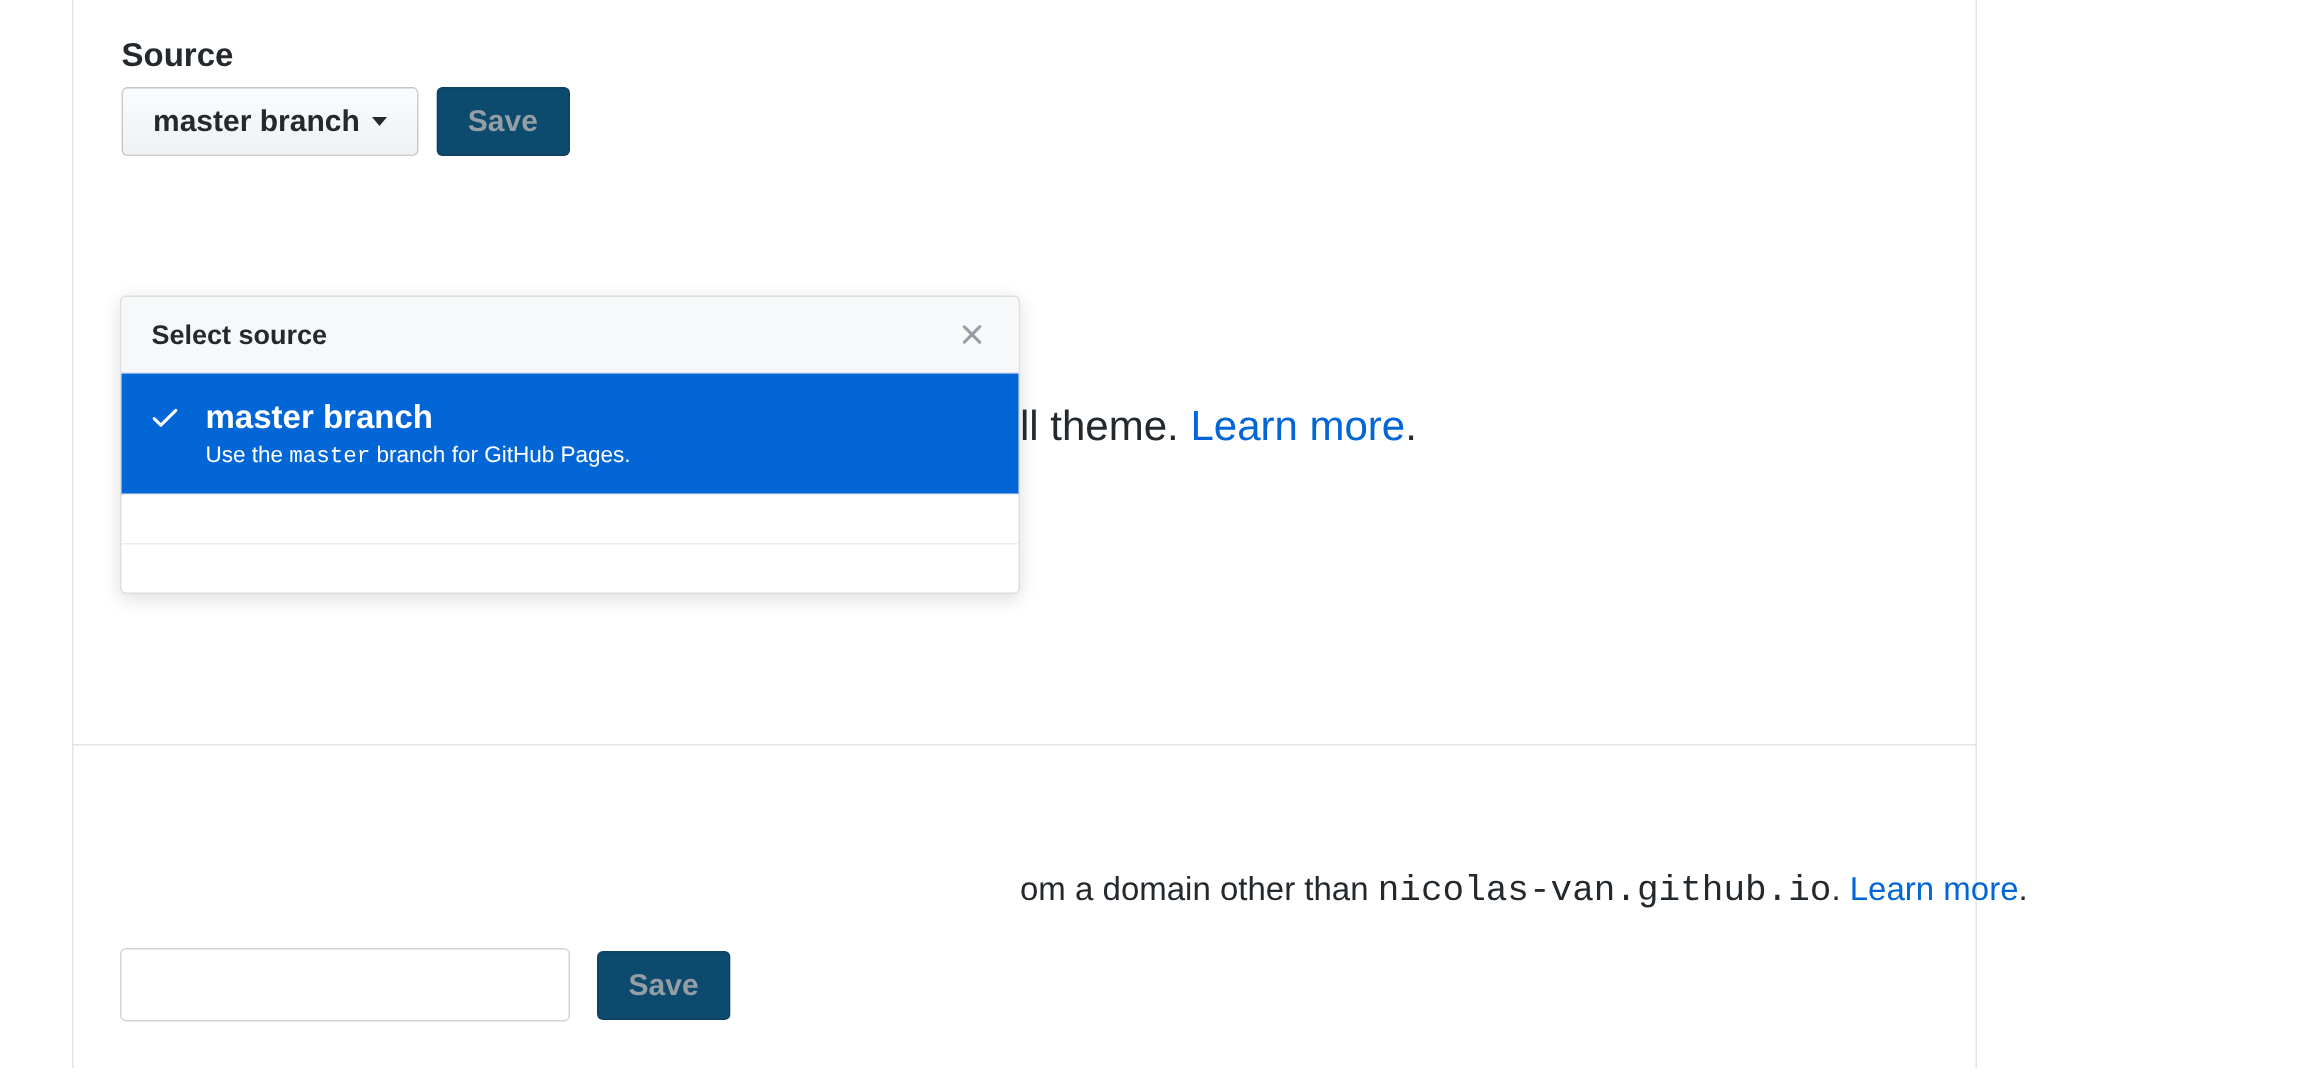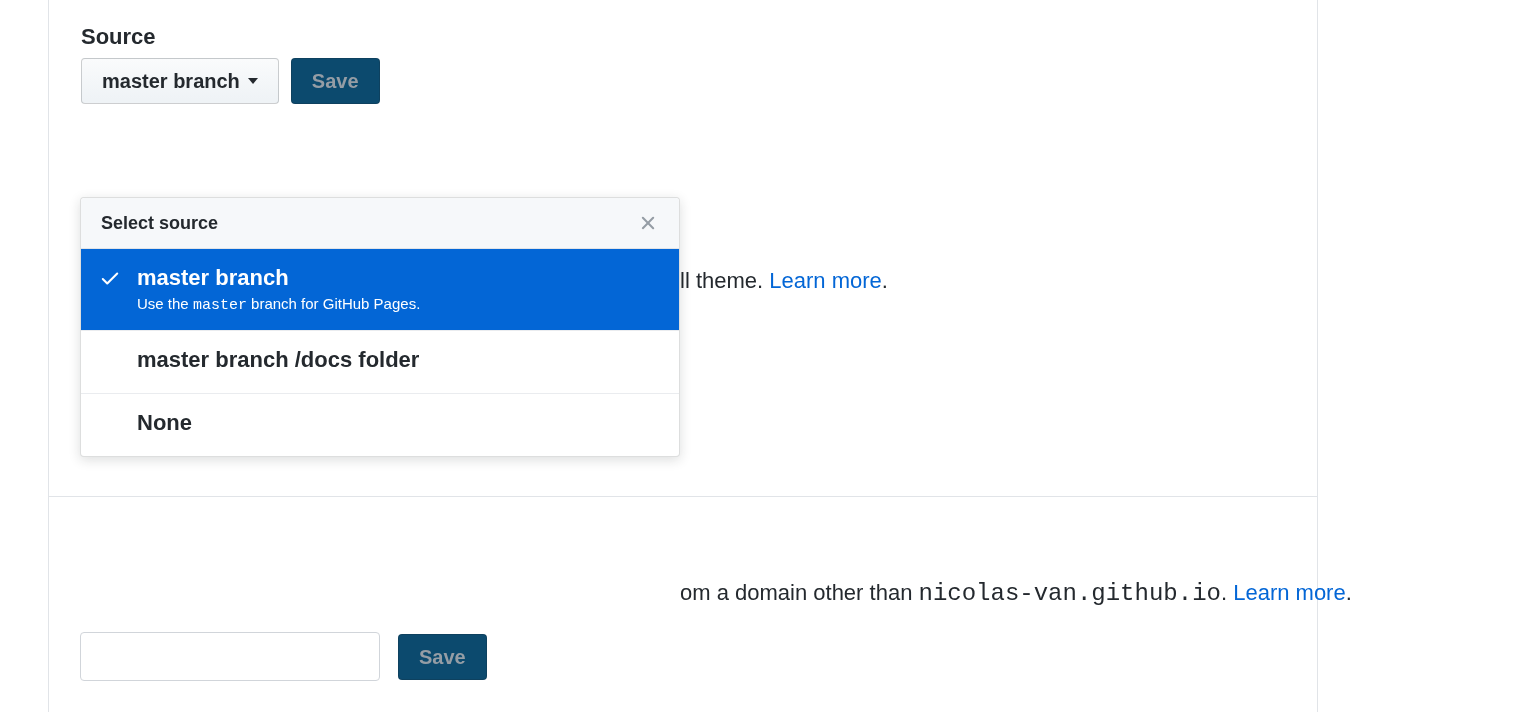--- a/index.html
+++ b/index.html
@@ -140,21 +140,21 @@
       top: 18px;
       color: #fff;
       display: none;
     }
     .option.selected .check-icon { display: block; }
     .check-icon svg { width: 22px; height: 22px; }
     .overlay-theme {
       position: absolute;
       left: 680px; 
       top: 268px;
-      font-size: 22px;
+      font-size: 28px;
       color: #24292e;
       white-space: nowrap;
     }
     .hr {
       position: absolute;
       left: 48px;
       right: 220px;
       top: 496px;
       border-top: 1px solid #e1e4e8;
     }
@@ -220,26 +220,24 @@
         </svg>
     </span>
     <div class="opt-title">master branch</div>
     <div class="opt-desc">
       <span>Use the </span><span class="mono">master</span><span> branch for GitHub Pages.</span>
     </div>
   </div>
 
   <div class="option">
 
-    <div class="opt-title">master branch /docs folder</div>
   </div>
 
   <div class="option">
 
-    <div class="opt-title">None</div>
   </div>
 </div>
 
 <div class="overlay-theme">
   <span>ll theme. </span><a class="link">Learn more</a><span>.</span>
 </div>
 
 <div class="hr"></div>
 
 <div class="custom-line">

